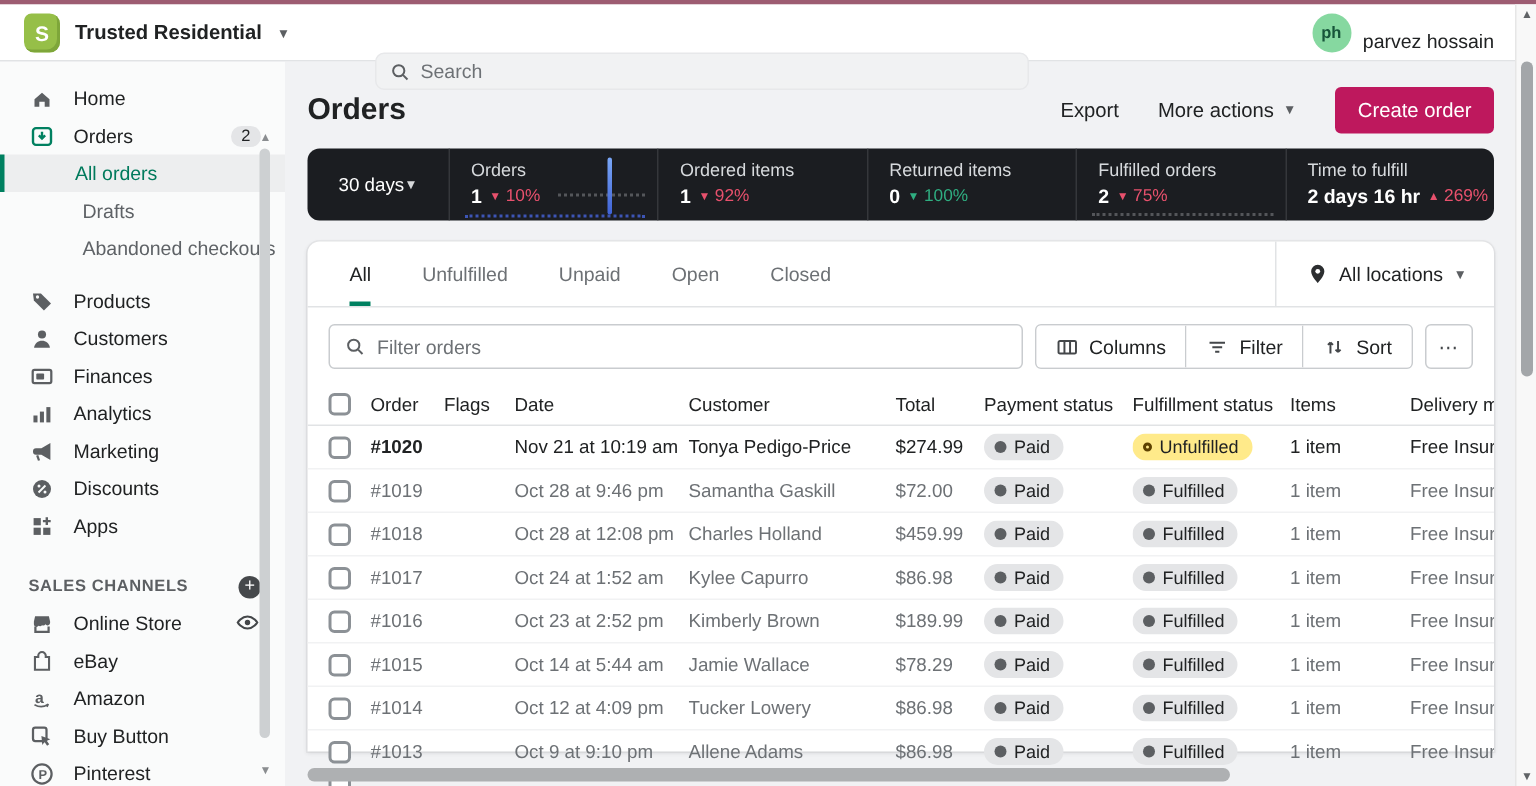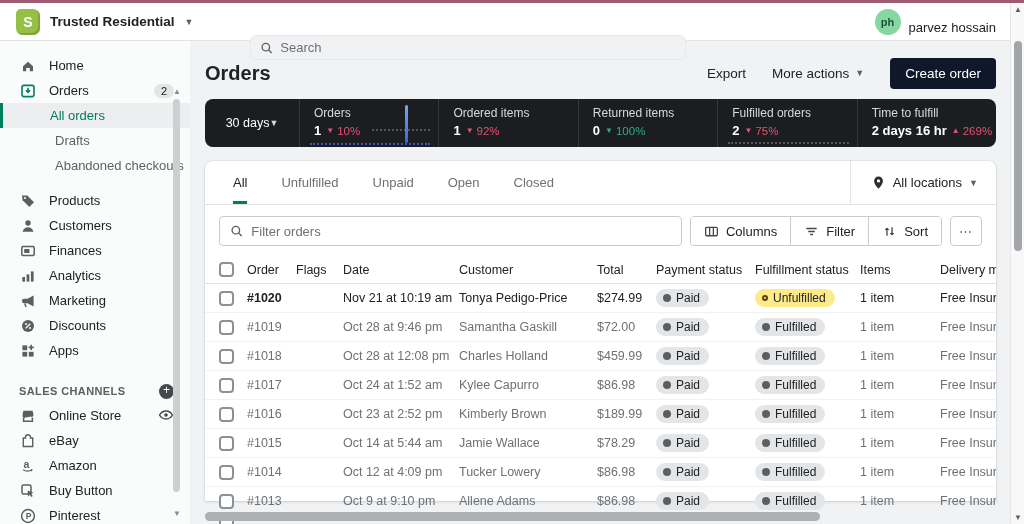--- a/index.html
+++ b/index.html
@@ -19,21 +19,21 @@
   .user-chip { margin-left:auto; display:flex; align-items:flex-end; gap:8px; cursor:pointer; padding-right:8px; }
   .avatar { width:26px; height:26px; border-radius:50%; background:#86d8a0; color:#17553a; font-size:11px; font-weight:700; display:flex; align-items:center; justify-content:center; }
   .user-name { font-size:13px; color:#202223; }
 
   
   .shell { display:flex; height:483px; }
   .sidebar { width:190px; background:#fafbfb; padding-top:12px; position:relative; flex-shrink:0; }
   .main { flex:1; position:relative; padding:0 28px 0 15px; overflow:hidden; }
 
   
-  .nav-item { height:25px; display:flex; align-items:center; gap:13px; padding-left:19px; font-size:13px; color:#202223; cursor:pointer;text-align:right; }
+  .nav-item { height:25px; display:flex; align-items:center; gap:13px; padding-left:19px; font-size:13px; color:#202223; cursor:pointer; }
   .nav-item .ic { width:17px; height:17px; color:#5c5f62; display:flex; align-items:center; justify-content:center; flex-shrink:0; }
   .nav-item .ic svg { width:16px; height:16px; }
   .nav-item.active-section .ic { color:#008060; }
   .nav-badge { margin-left:auto; margin-right:16px; background:#e4e5e7; color:#202223; border-radius:9px; font-size:11px; padding:1px 7px; }
   .sub-item { height:25px; display:flex; align-items:center; padding-left:55px; font-size:13px; color:#5e6266; cursor:pointer; }
   .sub-item.active { background:#edeeef; color:#007a5c; border-left:3px solid #008060; padding-left:47px; font-weight:500; }
   .nav-gap { height:10px; }
   .sc-head { display:flex; align-items:center; height:24px; padding:0 16px 0 19px; margin-top:16px; }
   .sc-title { font-size:11px; font-weight:700; letter-spacing:.4px; color:#5c5f62; }
   .plus-btn { margin-left:auto; width:15px; height:15px; border-radius:50%; background:#45484b; color:#fff; font-size:12px; line-height:13px; text-align:center; cursor:pointer; }
@@ -41,21 +41,21 @@
   .eye svg { width:16px; height:16px; }
   .side-scroll { position:absolute; right:10px; top:46px; width:7px; bottom:22px; }
   .side-thumb { position:absolute; top:12px; bottom:10px; width:7px; border-radius:4px; background:#cdd0d2; }
   .side-arrow { position:absolute; right:9px; font-size:8px; color:#8a8d90; }
 
   
   .page-head { display:flex; align-items:center; height:58px; padding-top:6px; }
   .page-title { font-size:20px; font-weight:700; color:#202223; }
   .head-actions { margin-left:auto; display:flex; align-items:center; gap:26px; }
   .txt-btn { font-size:13.5px; color:#202223; cursor:pointer; display:flex; align-items:center; gap:6px; }
-  .primary-btn { background:#0f172a; color:#fff; font-size:13.5px; font-weight:500; border:0; border-radius:4px; padding:8px 15px; cursor:pointer; font-family:inherit; }
+  .primary-btn { background:#be185d; color:#fff; font-size:13.5px; font-weight:500; border:0; border-radius:4px; padding:8px 15px; cursor:pointer; font-family:inherit; }
 
   
   .stats { height:48px; background:#1b1d21; border-radius:8px; display:flex; align-items:stretch; color:#fff; overflow:hidden; }
   .stat-range { flex:0 0 95px; display:flex; align-items:center; justify-content:center; gap:0; font-size:12.5px; cursor:pointer; border-right:1px solid #35373b; }
   .stat-range .caret { color:#d6d8da; }
   .stat-card { flex:1; padding:7px 0 0 14px; border-right:1px solid #35373b; position:relative; overflow:hidden; cursor:pointer; }
   .stat-card:last-child { border-right:0; }
   .stat-label { font-size:12px; color:#d7dadd; }
   .stat-value-row { display:flex; align-items:center; gap:5px; margin-top:3px; }
   .stat-value { font-size:13px; font-weight:700; color:#fff; }

